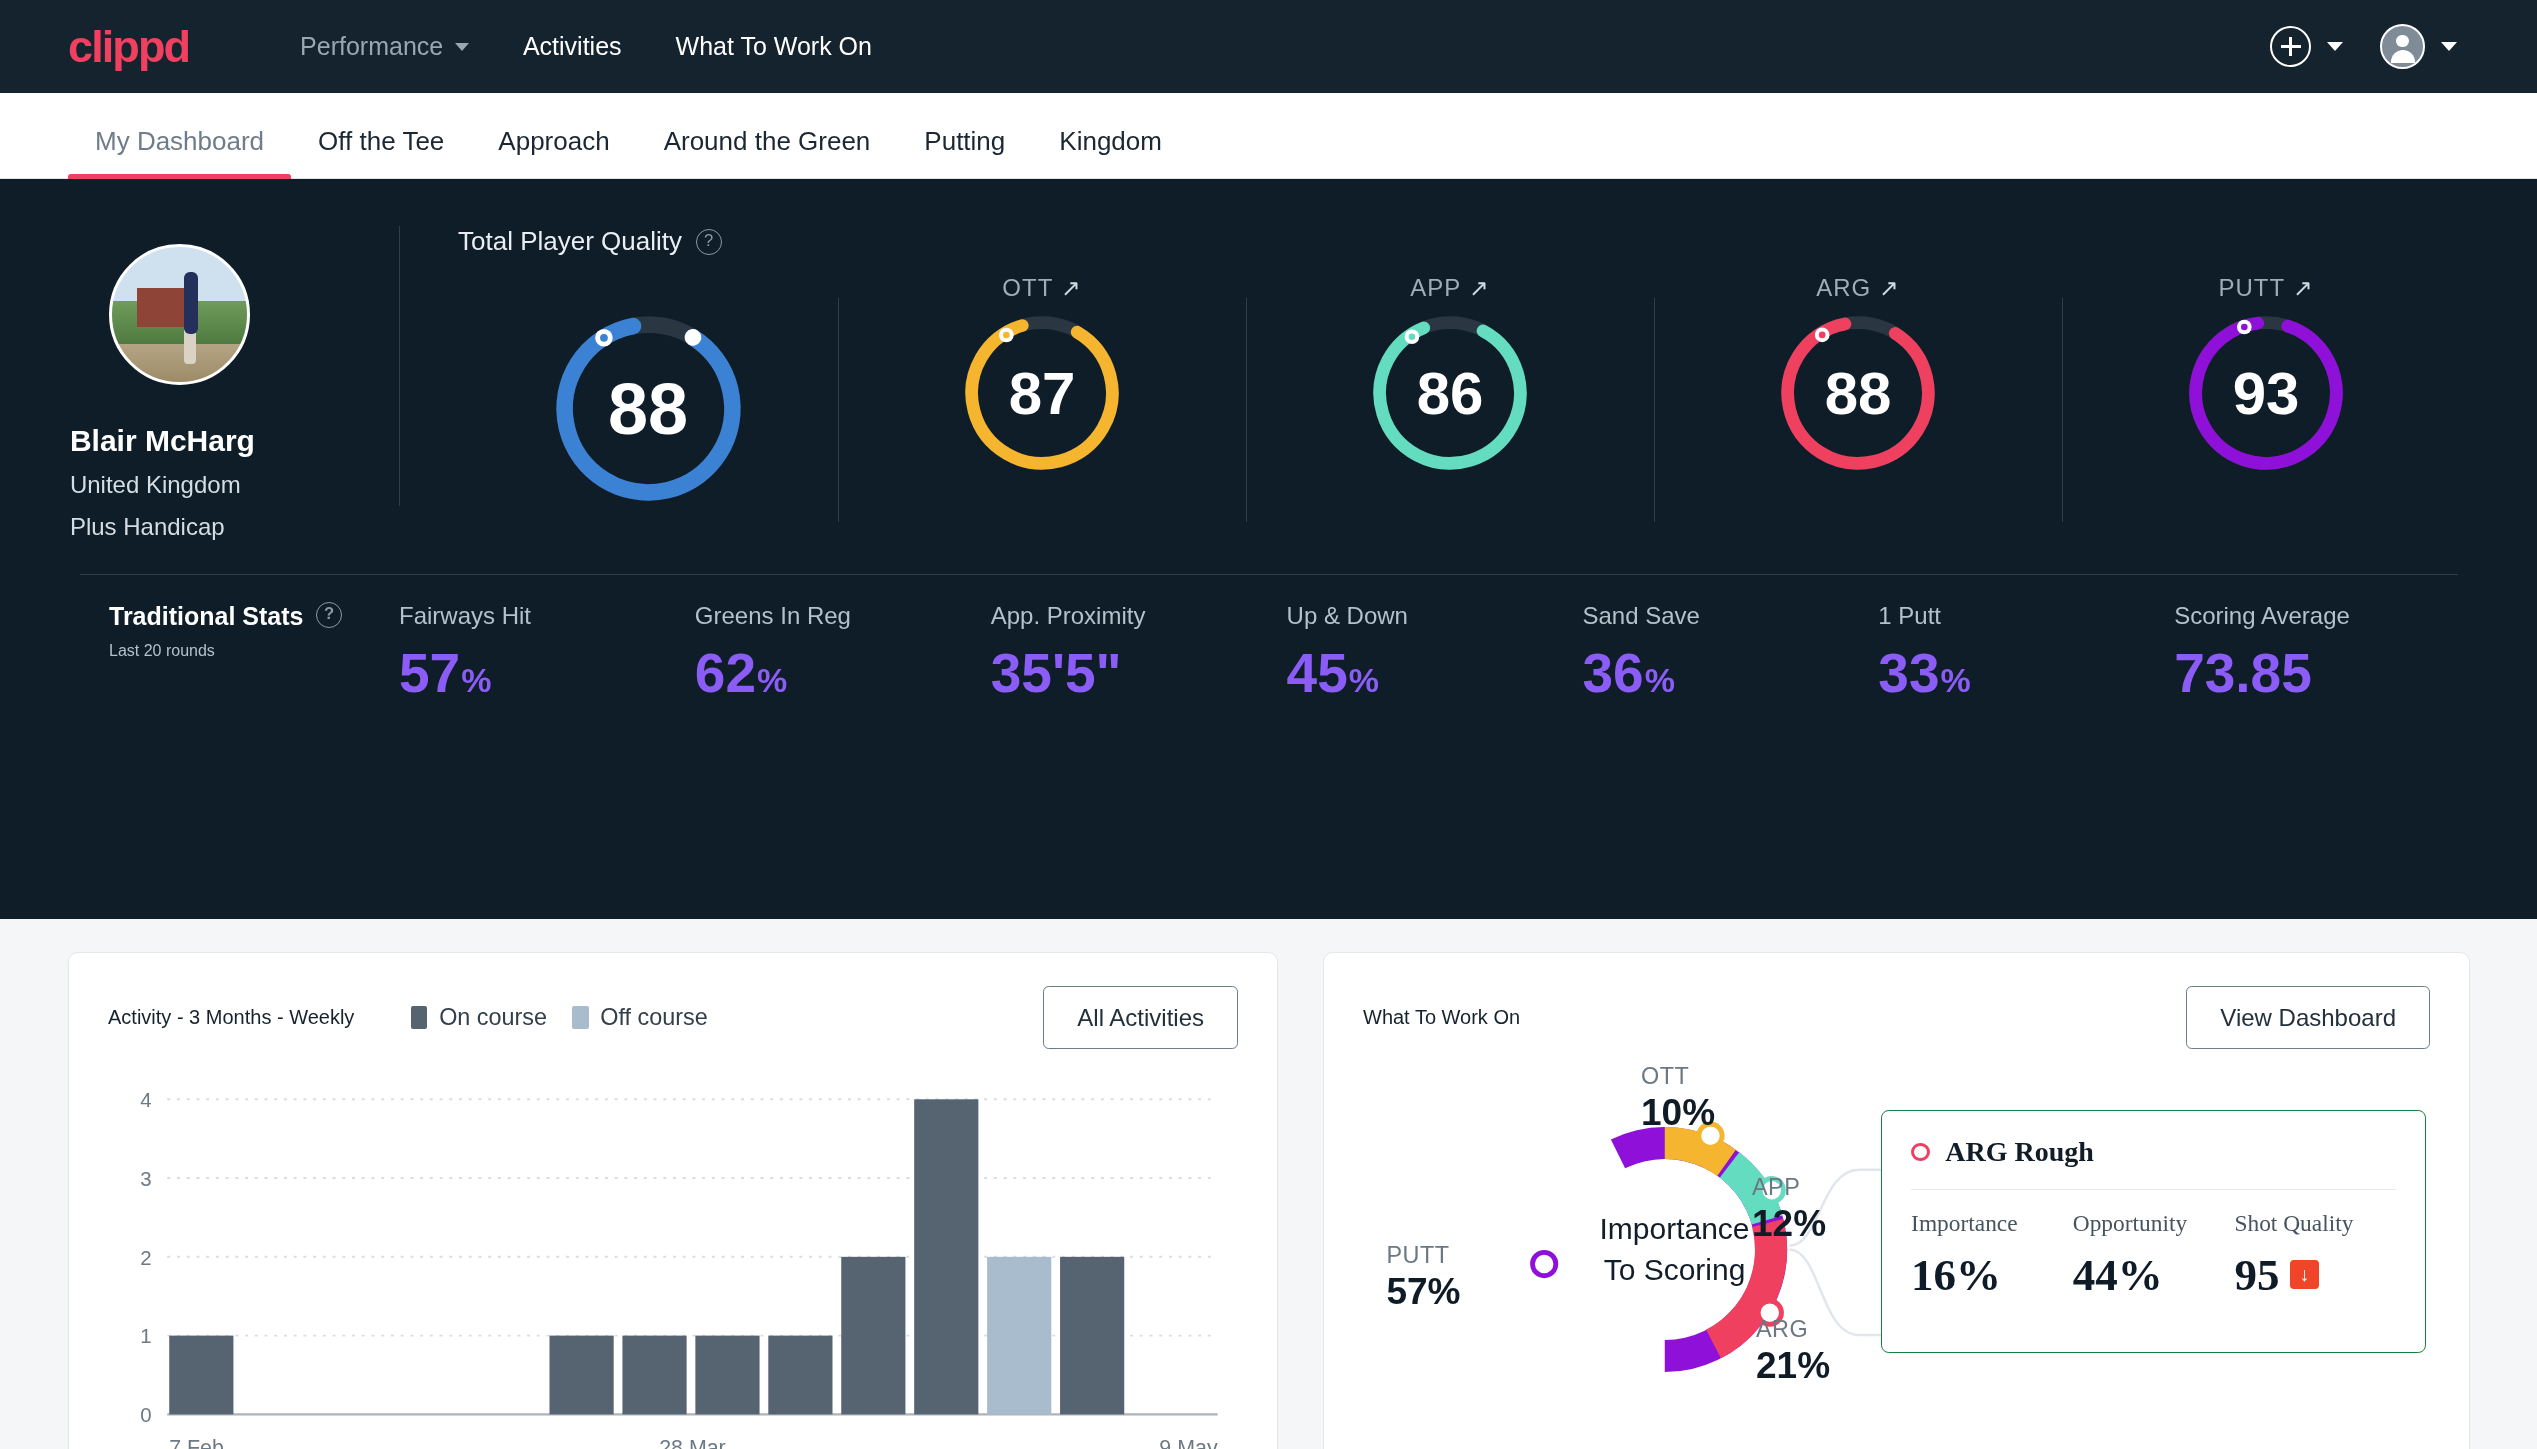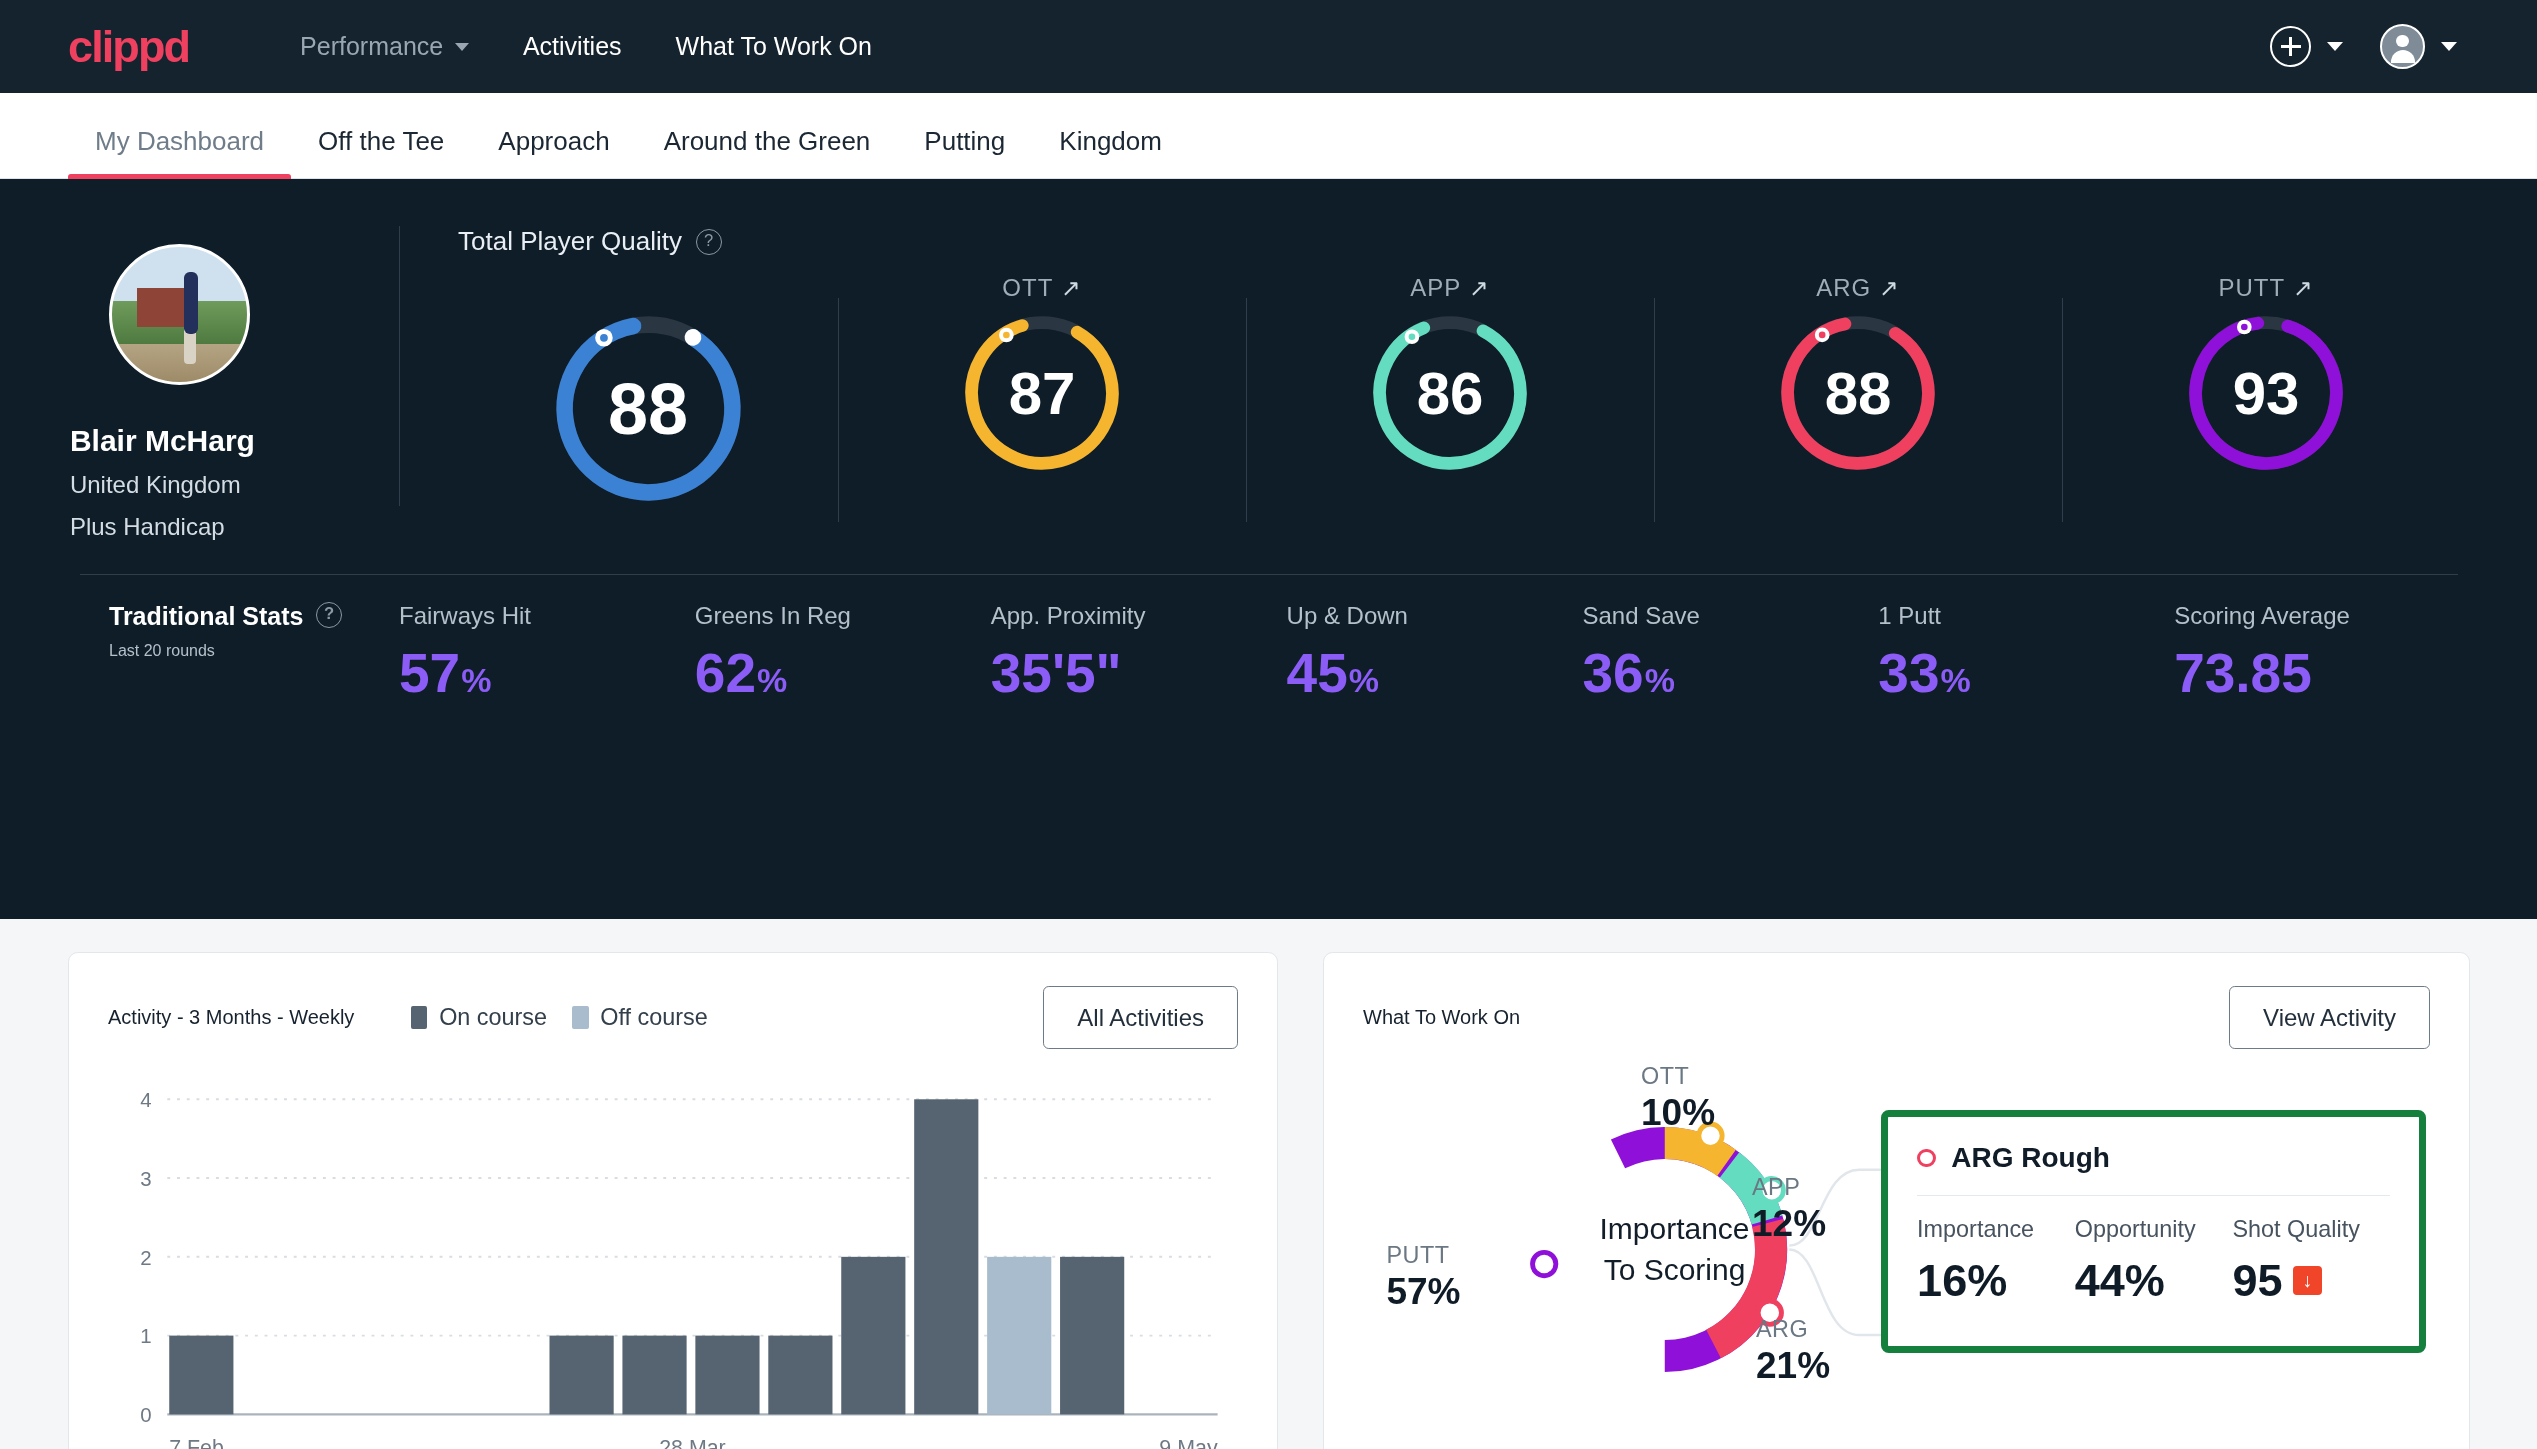--- a/index.html
+++ b/index.html
@@ -258,22 +258,23 @@
   .donut-center {
     position: absolute; left: 50%; top: 50%;
     transform: translate(-50%,-50%);
     text-align: center; font-size: 30px; color: #111d28;
     line-height: 1.35; width: 224px;
   }
 
   .detail {
     position: absolute; right: 3.9px; top: 55px;
     width: 545px; height: 243px;
-    background: #fff; border: 7px solid #15803d; border-radius: 7.8px;
+    background: #fff; border: 1px solid #15803d; border-radius: 7.8px;
     padding: 25px 29px;
+    font-family: Liberation Serif, serif;
   }
   .detail-head { display: flex; align-items: center; gap: 15.6px; }
   .ring-dot {
     width: 18.5px; height: 18.5px; border-radius: 50%;
     border: 3.9px solid #ef4060;
   }
   .detail-title { font-size: 28px; font-weight: 700; color: #101c27; }
   .detail-rule { height: 1px; background: #e4e9ee; margin: 21.4px 0 19.5px 0; }
   .detail-cols { display: flex; }
   .dcol { flex: 1; }
@@ -532,21 +533,21 @@
         <text x="62" y="392" font-size="22" fill="#6d7984" font-family="Liberation Sans, sans-serif">7 Feb</text>
         <text x="600" y="392" font-size="22" fill="#6d7984" text-anchor="middle" font-family="Liberation Sans, sans-serif">28 Mar</text>
         <text x="1140" y="392" font-size="22" fill="#6d7984" text-anchor="end" font-family="Liberation Sans, sans-serif">9 May</text>
       </svg>
     </div>
   </div>
 
   <div class="card">
     <div class="card-head">
       <div class="card-title">What To Work On</div>
-      <button class="btn">View Activity</button>
+      <button class="btn">View Dashboard</button>
     </div>
 
     <div class="wtwo-body">
 
       <div class="donut-area">
         <svg width="623" height="389" viewBox="0 0 640 400">
           <g transform="translate(310,200)">
 
             <path d="M 0,-126 A 126,126 0 1 0 55.4,113.2 L 40.8,83.5 A 93,93 0 1 1 0,-93 Z" fill="#8f10d8" transform="rotate(180)"></path>
 

